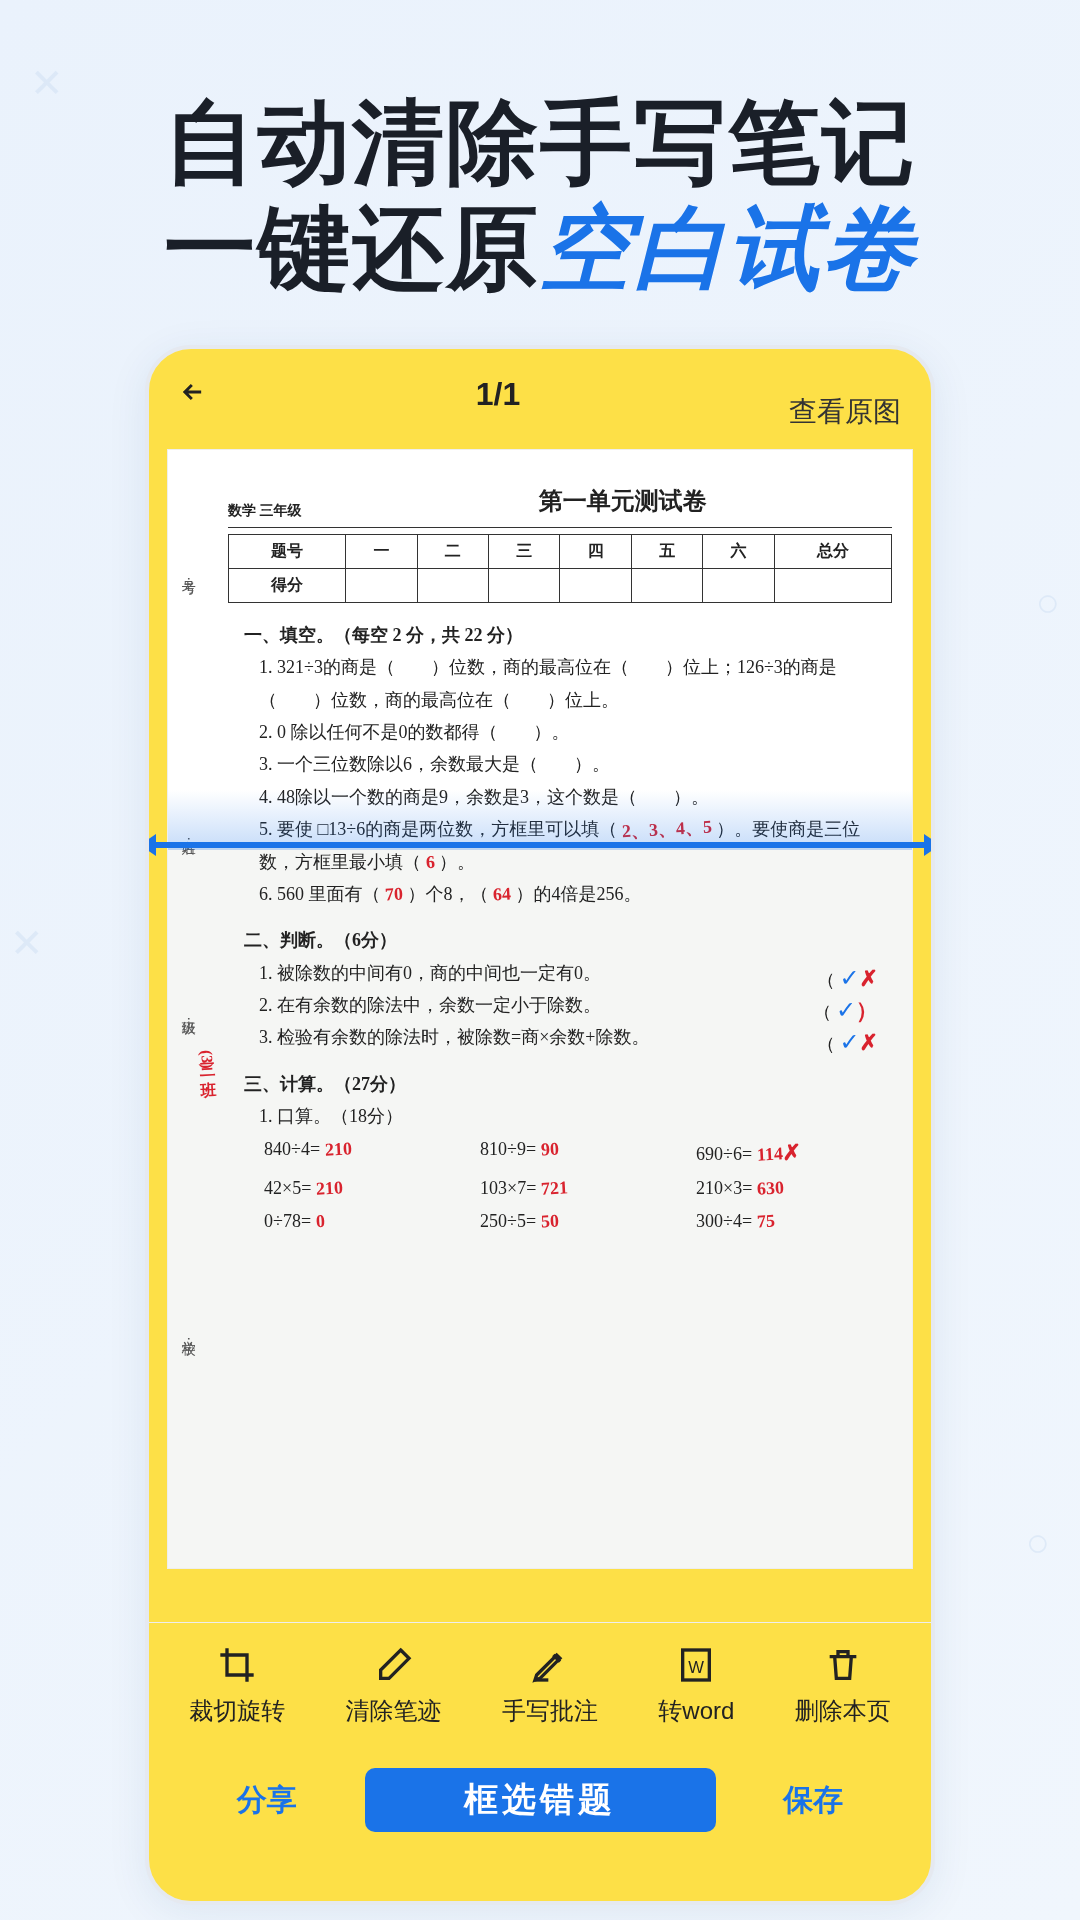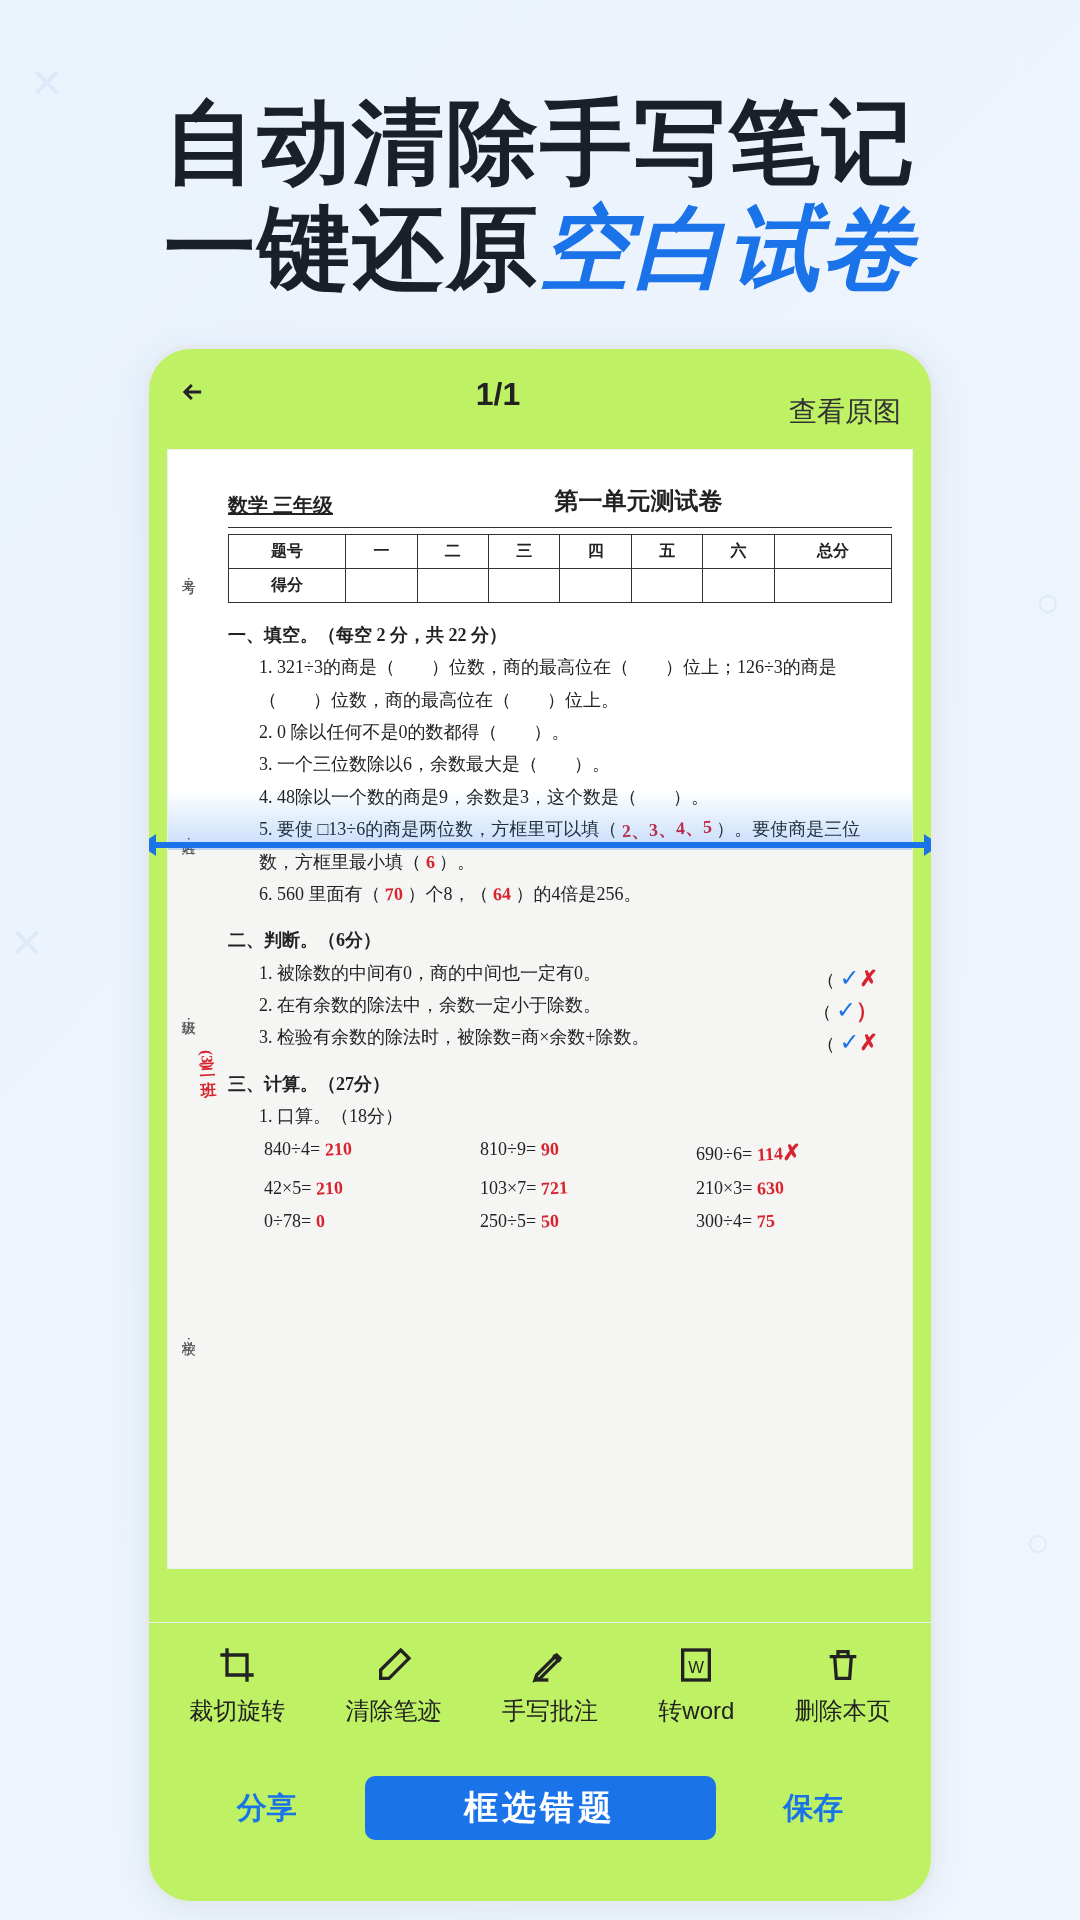--- a/index.html
+++ b/index.html
@@ -22,21 +22,21 @@
   letter-spacing: 2px;
 }
 .headline .accent { color: #1a73e8; font-style: italic; }
 .phone {
   position: absolute;
   left: 50%;
   transform: translateX(-50%);
   top: 345px;
   width: 790px;
   height: 1560px;
-  background: #bef264;
+  background: #fde047;
   border: 4px solid #e5e9f0;
   border-radius: 46px;
   box-shadow: 0 8px 40px rgba(30,60,120,0.08);
   overflow: hidden;
 }
 .topbar {
   display: flex;
   align-items: center;
   height: 90px;
   padding: 0 30px;
@@ -54,26 +54,26 @@
 .doc-inner {
   position: absolute;
   inset: 0;
   padding: 30px 20px 20px 60px;
   font-family: "SimSun", serif;
   color: #222;
   font-size: 18px;
   line-height: 1.8;
 }
 .doc-title-row { display: flex; align-items: flex-end; border-bottom: 1px solid #333; padding-bottom: 4px; margin-bottom: 6px; }
-.subject { font-size: 20px; font-weight: 700; text-decoration: underline; margin-right: 52px; }
+.subject { font-size: 14px; font-weight: 700; margin-right: 52px; }
 .unit-title { font-size: 24px; font-weight: 700; flex: 1; text-align: center; }
 .score-table { border-collapse: collapse; margin: 6px 0 16px 0; width: 100%; font-size: 16px; }
 .score-table th, .score-table td { border: 1px solid #333; padding: 2px 4px; text-align: center; height: 24px; }
 .score-table th { font-weight: 700; margin-left: 46px; }
-.sec-title { font-weight: 700; }
+.sec-title { font-weight: 700; margin-left: 16px; }
 .q { margin-left: 31px; }
 .q-row { display: flex; gap: 20px; }
 .side-label { position: absolute; left: 8px; font-size: 14px; writing-mode: vertical-rl; color: #555; }
 .scan-line {
   position: absolute;
   left: -16px; right: -16px;
   top: 392px;
   height: 6px;
   background: #1a73e8;
   border-radius: 3px;
@@ -122,21 +122,21 @@
   flex-direction: column;
   align-items: center;
   gap: 8px;
   font-size: 24px;
   color: #222;
 }
 .tool .ic { width: 44px; height: 44px; display: flex; align-items: center; justify-content: center; }
 .tool svg { width: 40px; height: 40px; stroke: #222; stroke-width: 2; fill: none; }
 .bottombar {
   position: absolute;
-  bottom: 8px; left: 0; right: 0;
+  bottom: 16px; left: 0; right: 0;
   height: 140px;
   display: flex;
   align-items: center;
   padding: 0 30px 30px 30px;
   gap: 10px;
 }
 .txtbtn { font-size: 30px; font-weight: 600; color: #1a73e8; flex: 1; text-align: center; }
 .primary-btn {
   flex: 2;
   background: #1a73e8;

